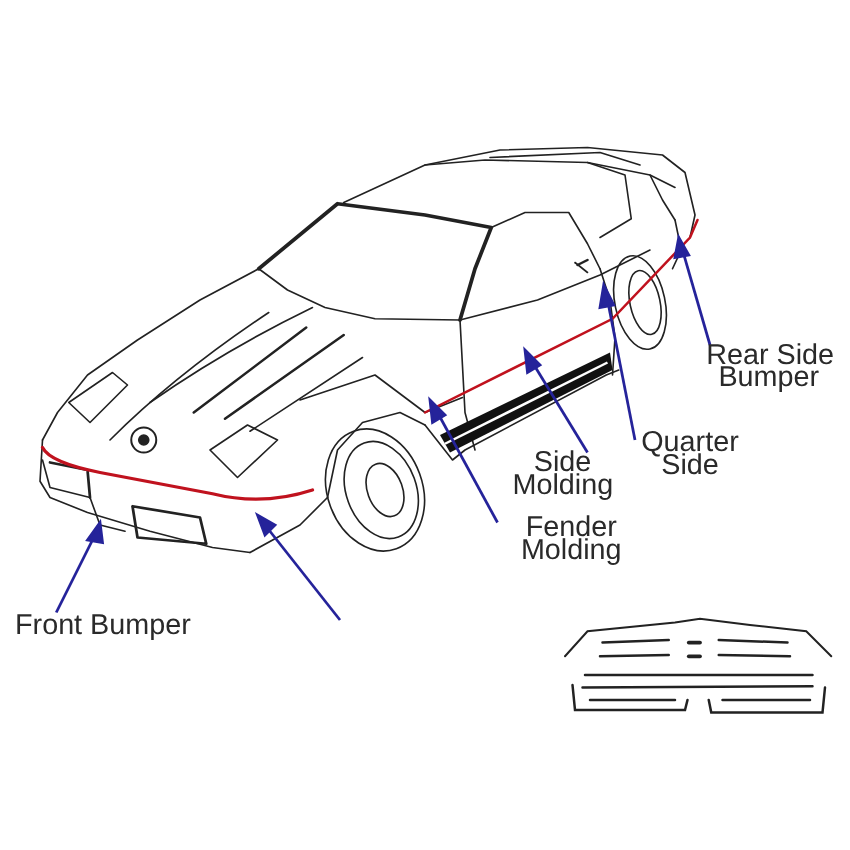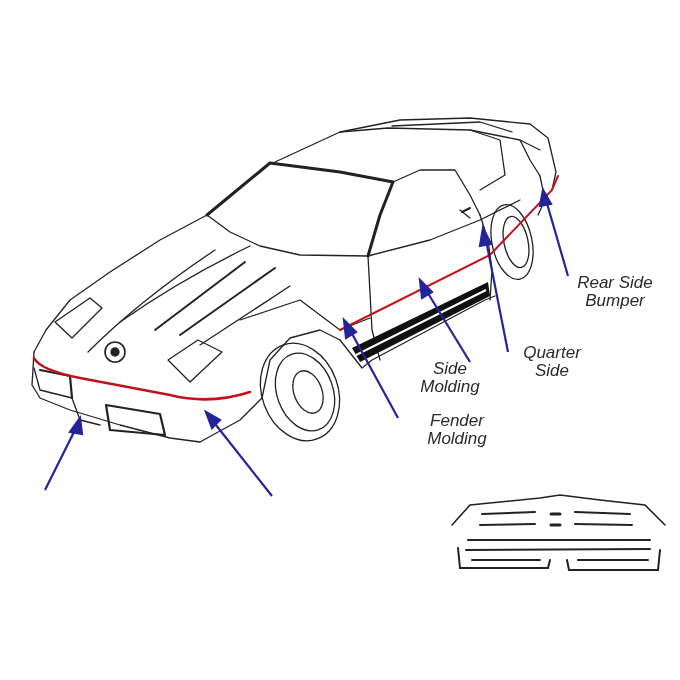--- a/index.html
+++ b/index.html
@@ -1,25 +1,24 @@
 <!DOCTYPE html>
 <html><head>
 <meta charset="utf-8">
 <style>
   html, body { margin: 0; padding: 0; background: #ffffff; }
   .canvas { position: relative; width: 680px; height: 680px; background: #ffffff; overflow: hidden; }
   svg.drawing { position: absolute; left: 0; top: 0; width: 680px; height: 680px; }
   .label {
     position: absolute;
     font-family: "Liberation Sans", sans-serif;
-    font-size: 17px;
+    font-size: 23px;
     color: #2a2a2a;
     line-height: 18px;
     white-space: nowrap;
-    font-style: italic;
   }
   .label.center { text-align: center; }
 </style>
 </head>
 <body>
 
 <div class="canvas">
   <svg class="drawing" viewBox="0 0 680 680">
     <g fill="none" stroke="#222" stroke-width="1.3" stroke-linejoin="round" stroke-linecap="round">
 
@@ -106,20 +105,21 @@
       <line x1="551" y1="525" x2="560" y2="525" stroke-width="3"></line>
       <line x1="468" y1="540" x2="650" y2="540"></line>
       <line x1="466" y1="550" x2="650" y2="549"></line>
       <line x1="472" y1="560" x2="540" y2="560"></line>
       <line x1="578" y1="560" x2="648" y2="560"></line>
       <path d="M458 548 L460 568 L548 568 L550 560"></path>
       <path d="M567 560 L569 570 L658 570 L660 550"></path>
     </g>
   </svg>
 
+  <div class="label" style="left:12px; top:490px;">Front Bumper</div>
 
   <div class="label center" style="left:412px; top:412px; width:90px;">
     <div>Fender</div>
     <div>Molding</div>
   </div>
 
   <div class="label center" style="left:410px; top:360px; width:80px;">
     <div>Side</div>
     <div>Molding</div>
   </div>

